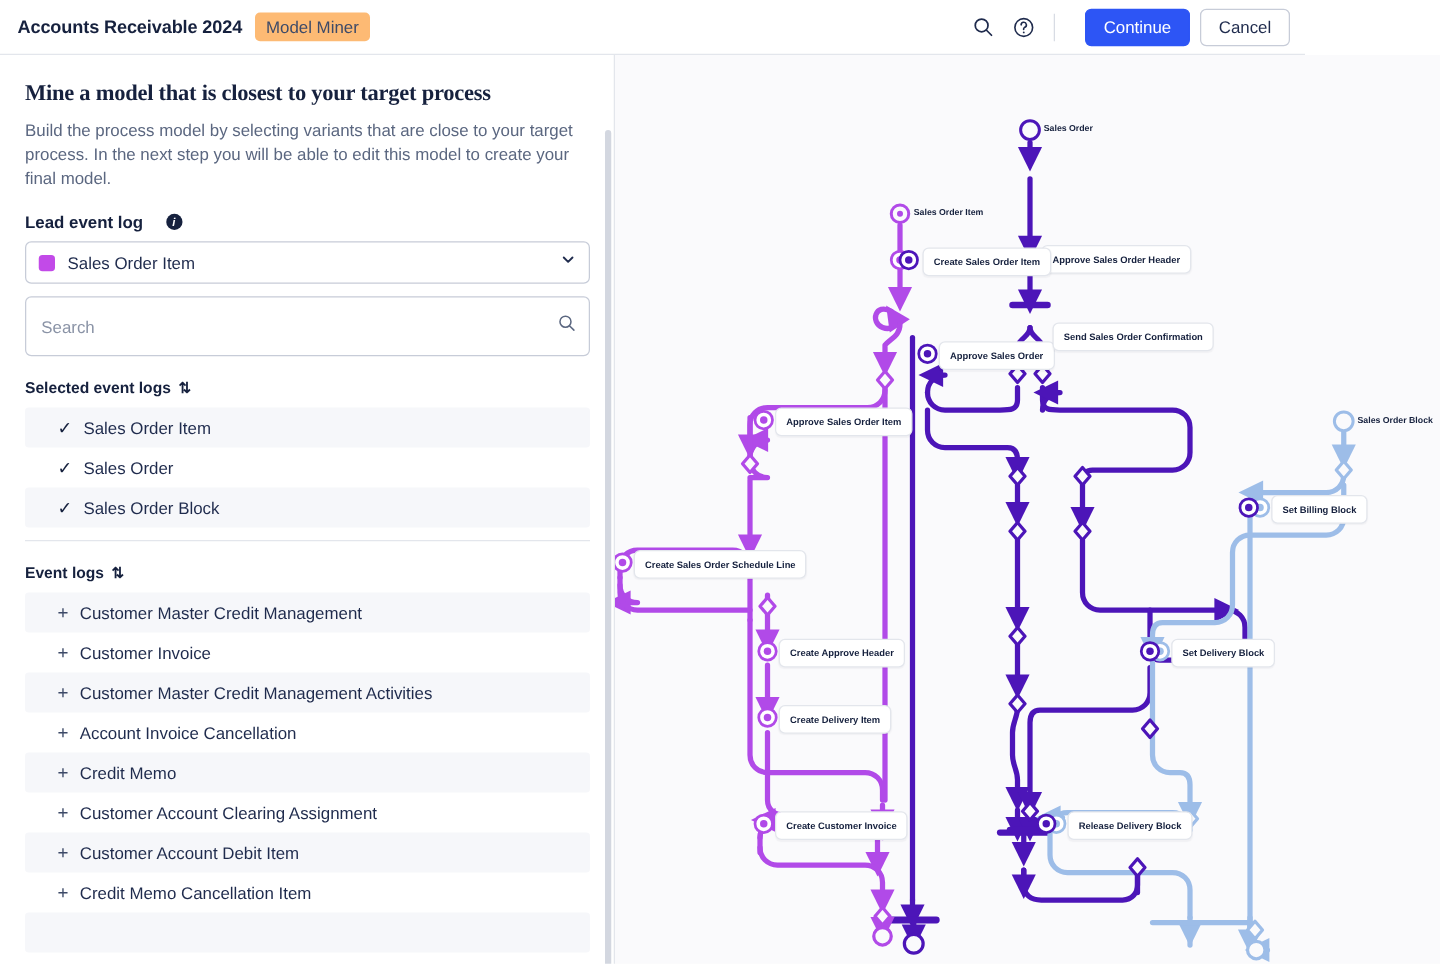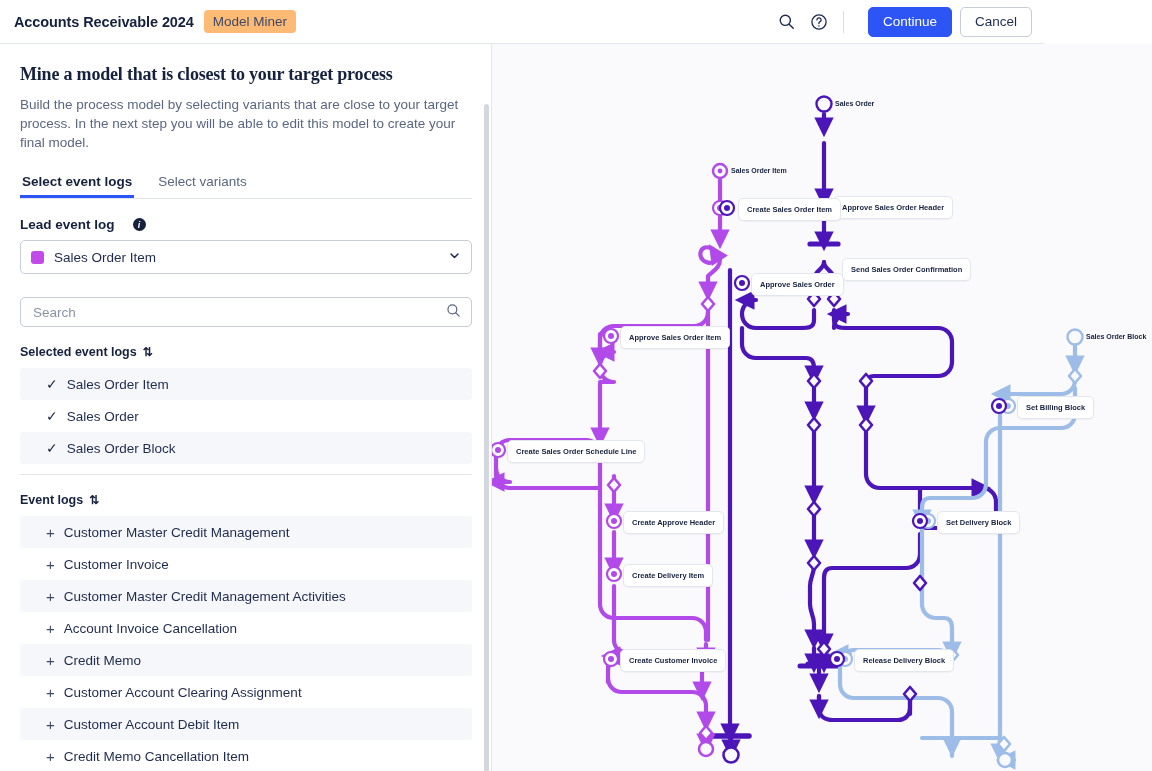--- a/index.html
+++ b/index.html
@@ -75,21 +75,21 @@
     align-items: center; justify-content: center; font-style: italic;
   }
   .select-box {
     margin: 8px 20px 0 20px; height: 34px; border: 1px solid #c7ccd8; border-radius: 5px;
     display: flex; align-items: center; padding: 0 10px; gap: 10px; cursor: pointer;
     background: #fff;
   }
   .swatch { width: 13px; height: 13px; border-radius: 3px; }
   .select-text { font-size: 13.5px; color: #1f2b4d; flex: 1; }
   .search-box {
-    margin: 23px 20px 0 20px; height: 30px; border: 1px solid #c7ccd8; border-radius: 5px;
+    margin: 10px 20px 0 20px; height: 48px; border: 1px solid #c7ccd8; border-radius: 5px;
     display: flex; align-items: center; padding: 0 10px; background: #fff;
   }
   .search-box input {
     flex: 1; border: none; outline: none; font-size: 13.5px; color: #1f2b4d;
     font-family: "Liberation Sans", sans-serif; background: transparent;
   }
   .search-box input::placeholder { color: #8a93a6; }
 
   .section-head {
     font-size: 12.5px; font-weight: bold; color: #16213e;
@@ -154,24 +154,20 @@
     <button class="btn btn-secondary">Cancel</button>
   </div>
 </div>
 
 <div id="leftpanel">
   <div id="leftinner">
 
     <div class="page-title">Mine a model that is closest to your target process</div>
     <div class="page-desc">Build the process model by selecting variants that are close to your target process. In the next step you will be able to edit this model to create your final model.</div>
 
-    <div class="tabs">
-      <div class="tab active">Select event logs</div>
-      <div class="tab">Select variants</div>
-    </div>
 
     <div class="field-label">
       <span>Lead event log</span>
       <span class="info-dot">i</span>
     </div>
 
     <div class="select-box">
       <span class="swatch" style="background:#c24ae8"></span>
       <span class="select-text">Sales Order Item</span>
       <span>

